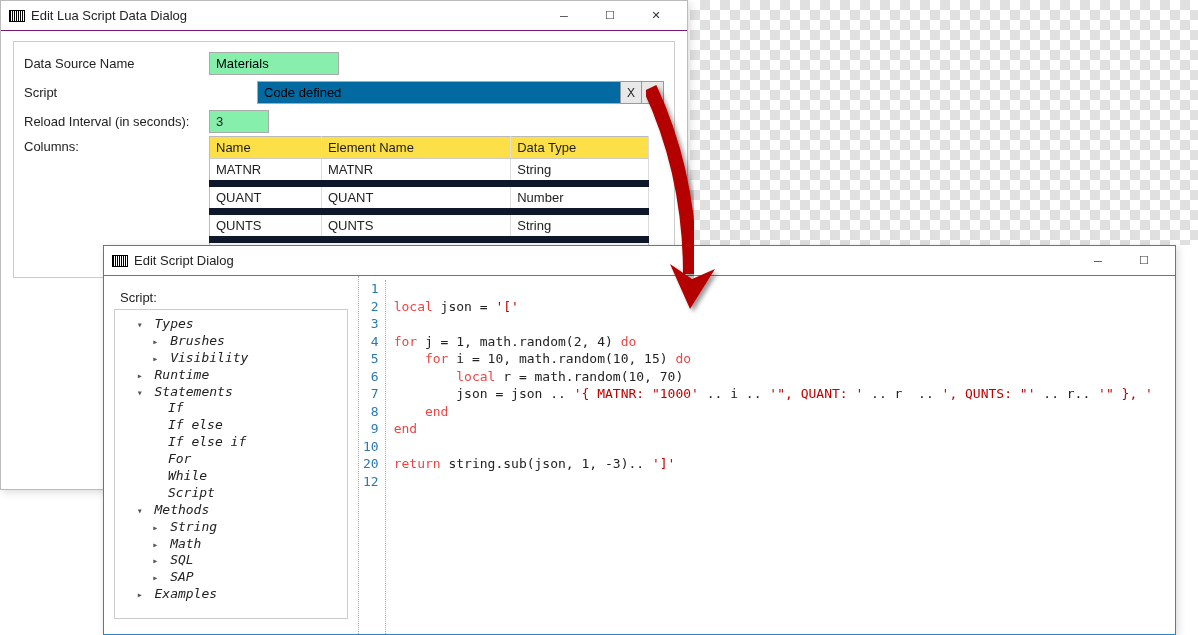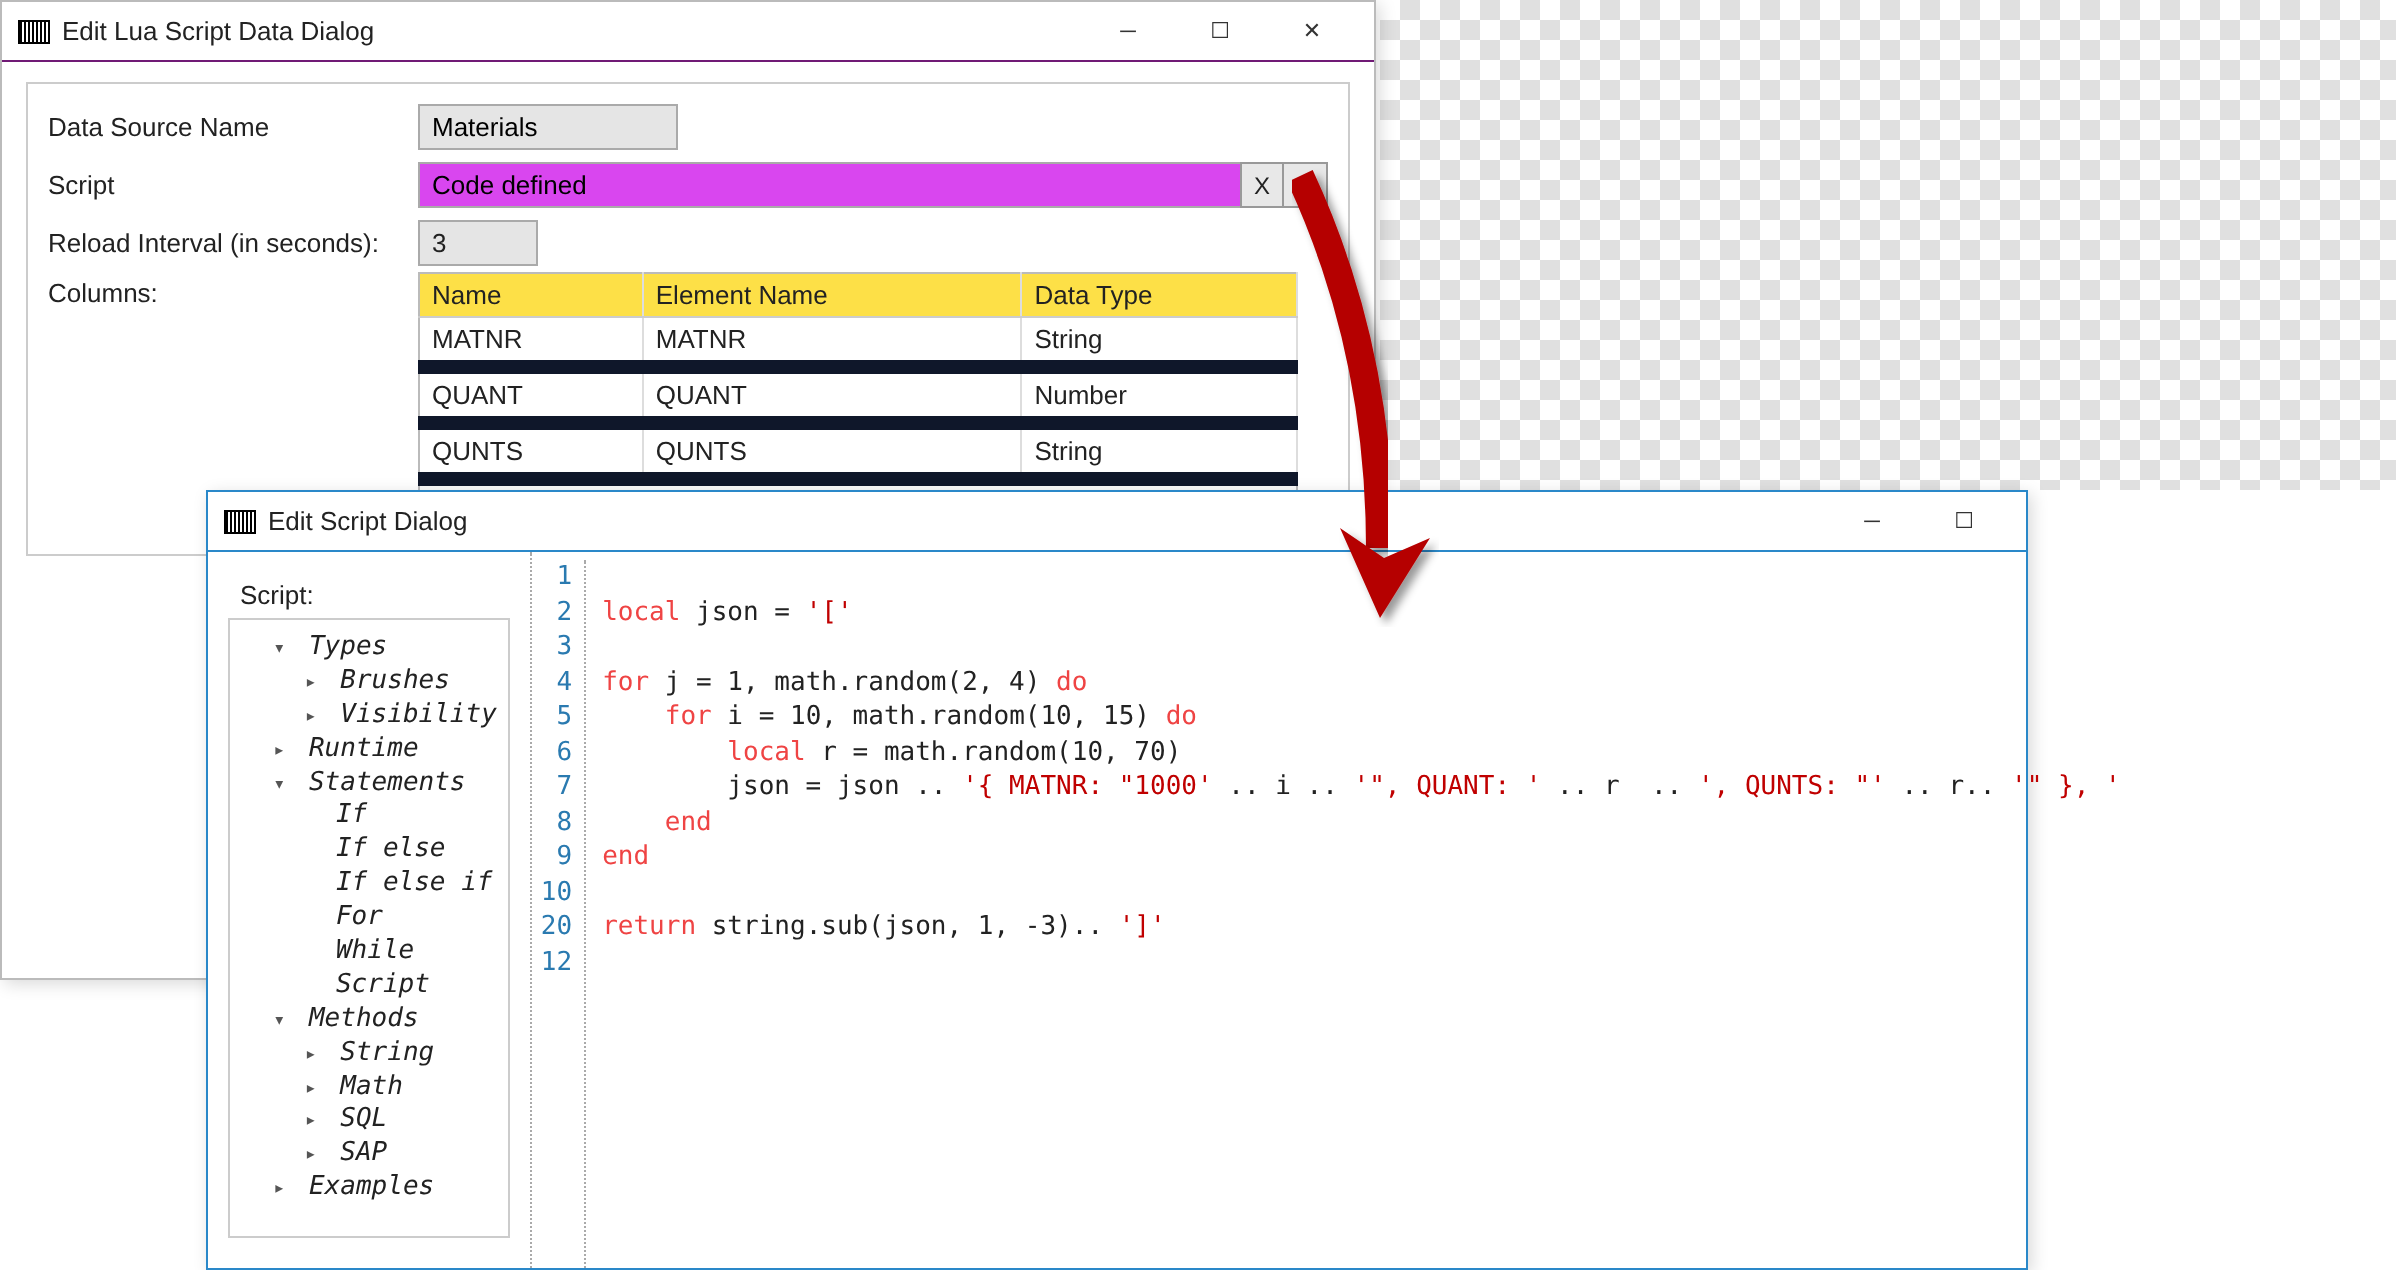--- a/index.html
+++ b/index.html
@@ -1,33 +1,33 @@
 <!DOCTYPE html>
 <html><head>
 <meta charset="utf-8">
 <style>
 * { box-sizing: border-box; }
 body { margin:0; padding:0; font-family: "Segoe UI", Tahoma, sans-serif; font-size: 13px; color:#222; background:#fff; width:1198px; height:635px; position:relative; overflow:hidden; }
 .checker { position:absolute; left:690px; top:0; right:0; height:245px; background-image: repeating-conic-gradient(#e0e0e0 0% 25%, #fff 0% 50%); background-size: 20px 20px; }
 .win { position:absolute; background:#fff; border:1px solid #bbb; box-shadow: 2px 2px 8px rgba(0,0,0,0.15); }
 .win1 { left:0; top:0; width:688px; height:490px; }
-.win2 { left:103px; top:245px; width:911px; height:390px; border:1px solid #2a88c9; }
+.win2 { left:103px; top:245px; width:1073px; height:390px; border:1px solid #2a88c9; }
 .titlebar { display:flex; align-items:center; height:30px; padding:0 8px; border-bottom:1px solid #701a75; }
 .tb2 { border-bottom:1px solid #2a88c9; }
 .ticon { width:16px; height:12px; background: repeating-linear-gradient(90deg,#000,#000 1px,#fff 1px,#fff 2px); margin-right:6px; border:1px solid #000; }
 .title { flex:1; }
 .wbtn { width:46px; height:30px; display:flex; align-items:center; justify-content:center; color:#333; font-size:11px; }
 .body1 { padding:10px 12px; }
 .frm { border:1px solid #ccc; padding:10px; }
 .row { display:flex; align-items:center; margin-bottom:6px; }
 .lbl { width:185px; }
-.txt { border:1px solid #aaa; padding:3px 6px; background:#e5e5e5; }
+.txt { border:1px solid #aaa; padding:3px 6px; background:#86efac; }
 .ro { color:#000; }
 .scriptbox { flex:1; display:flex; align-items:stretch; }
-.scriptbox .txt { flex:1; border-right:none; background:#d946ef; }
+.scriptbox .txt { flex:1; border-right:none; background:#0369a1;margin-left:48px; }
 .smbtn { width:22px; border:1px solid #999; background:#e8e8e8; display:flex; align-items:center; justify-content:center; font-size:12px; cursor:pointer; }
 .smbtn + .smbtn { border-left:none; }
 .tbl { border:1px solid #bbb; border-collapse:collapse; width:440px; margin-left:185px; }
 .tbl th, .tbl td { text-align:left; padding:3px 6px; border-right:1px solid #ddd; font-weight:normal; }
 .tbl th { background:#fde047; border-bottom:1px solid #ccc; }
 .tbl td { border-bottom:7px solid #0f172a; }
 .body2 { display:flex; height:calc(100% - 30px); }
 .side { width:255px; border-right:1px dotted #aaa; padding:14px 10px; }
 .slabel { margin-bottom:4px; padding-left:6px; }
 .tree { font-family: Consolas, monospace; font-size:13px; line-height:1.3; padding:6px; border:1px solid #ccc; height:310px; overflow:auto; }

